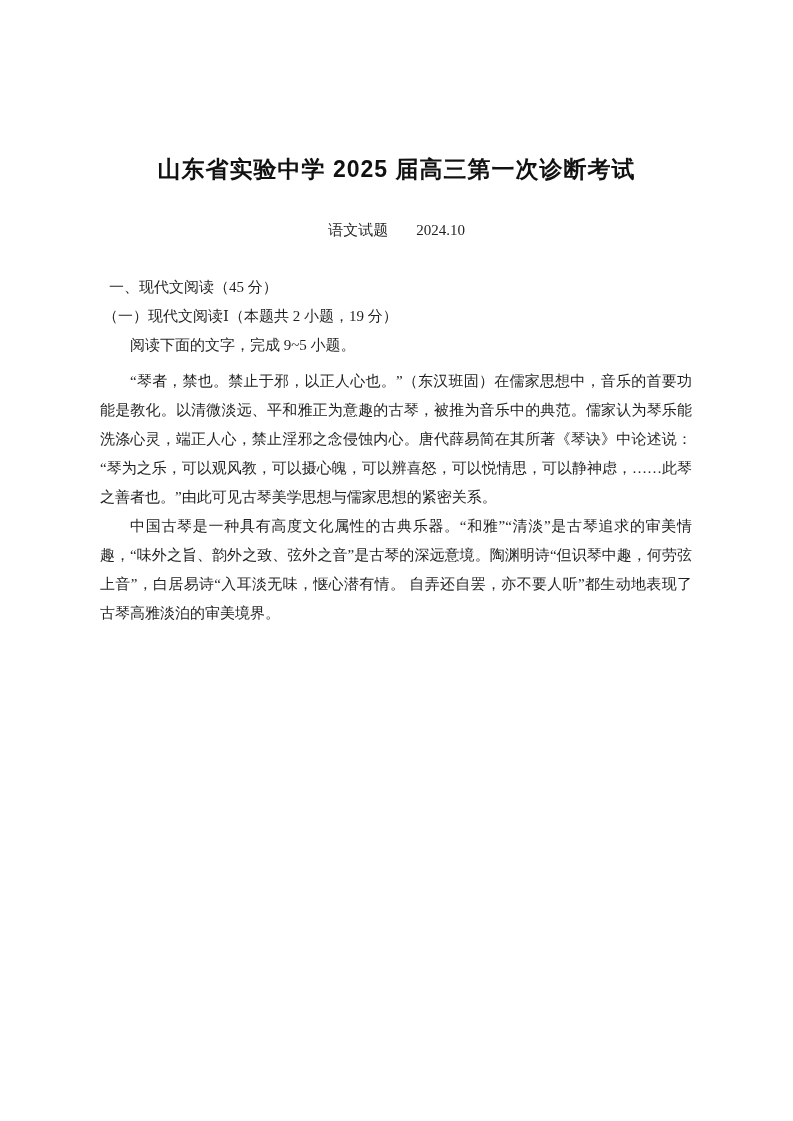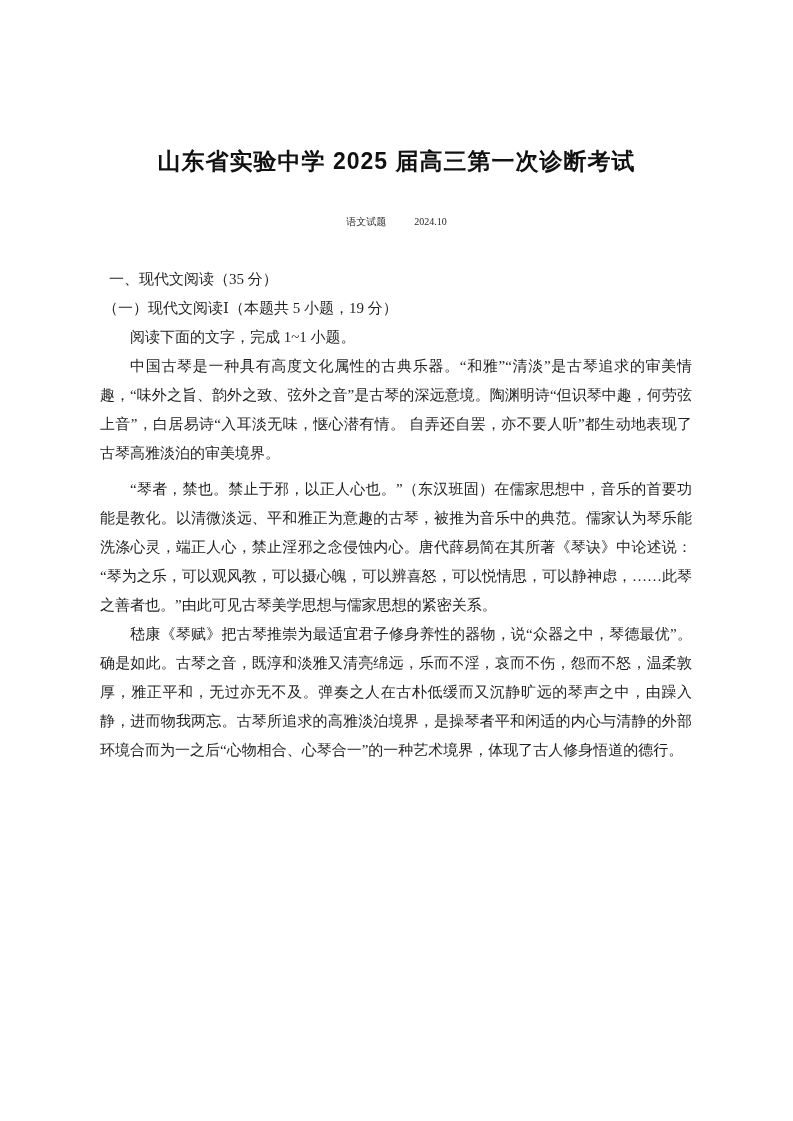--- a/index.html
+++ b/index.html
@@ -12,34 +12,34 @@
     width: 793px;
     height: 1121px;
     margin: 0 auto;
     background: #ffffff;
     color: #1f1f1f;
     font-family: "Liberation Serif", "DejaVu Serif", serif;
     overflow: hidden;
     box-sizing: border-box;
   }
   .title {
-    margin: 0;
+    margin: 8px;
     padding-top: 143px;
     text-align: center;
     font-family: "Liberation Sans", "DejaVu Sans", sans-serif;
     font-weight: 700;
     font-size: 23px;
     line-height: 36px;
     color: #111111;
     letter-spacing: 1px;
   }
   .subtitle {
     margin-top: 33px;
     text-align: center;
-    font-size: 10px;
+    font-size: 15px;
     line-height: 20px;
     color: #1f1f1f;
   }
   .subtitle .subject {
     margin-right: 28px;
   }
   .doc-body {
     margin-top: 33px;
     padding: 0 101px 0 100px;
     font-size: 15px;
@@ -71,29 +71,28 @@
 <div class="page">
 
   <h1 class="title">山东省实验中学 2025 届高三第一次诊断考试</h1>
 
   <div class="subtitle">
     <span class="subject">语文试题</span><span>2024.10</span>
   </div>
 
   <div class="doc-body">
 
-    <div class="h-section">一、现代文阅读（35 分）</div>
+    <div class="h-section">一、现代文阅读（45 分）</div>
 
-    <div class="h-subsection">（一）现代文阅读Ⅰ（本题共 5 小题，19 分）</div>
+    <div class="h-subsection">（一）现代文阅读Ⅰ（本题共 2 小题，19 分）</div>
 
-    <div class="lead-indent">阅读下面的文字，完成 1~1 小题。</div>
+    <div class="lead-indent">阅读下面的文字，完成 9~5 小题。</div>
 
+
+    <p class="para gap-before">“琴者，禁也。禁止于邪，以正人心也。”（东汉班固）在儒家思想中，音乐的首要功能是教化。以清微淡远、平和雅正为意趣的古琴，被推为音乐中的典范。儒家认为琴乐能洗涤心灵，端正人心，禁止淫邪之念侵蚀内心。唐代薛易简在其所著《琴诀》中论述说：“琴为之乐，可以观风教，可以摄心魄，可以辨喜怒，可以悦情思，可以静神虑，……此琴之善者也。”由此可见古琴美学思想与儒家思想的紧密关系。</p>
 
     <p class="para">中国古琴是一种具有高度文化属性的古典乐器。“和雅”“清淡”是古琴追求的审美情趣，“味外之旨、韵外之致、弦外之音”是古琴的深远意境。陶渊明诗“但识琴中趣，何劳弦上音”，白居易诗“入耳淡无味，惬心潜有情。 自弄还自罢，亦不要人听”都生动地表现了古琴高雅淡泊的审美境界。</p>
 
-    <p class="para gap-before">“琴者，禁也。禁止于邪，以正人心也。”（东汉班固）在儒家思想中，音乐的首要功能是教化。以清微淡远、平和雅正为意趣的古琴，被推为音乐中的典范。儒家认为琴乐能洗涤心灵，端正人心，禁止淫邪之念侵蚀内心。唐代薛易简在其所著《琴诀》中论述说：“琴为之乐，可以观风教，可以摄心魄，可以辨喜怒，可以悦情思，可以静神虑，……此琴之善者也。”由此可见古琴美学思想与儒家思想的紧密关系。</p>
 
-
-    <p class="para">嵇康《琴赋》把古琴推崇为最适宜君子修身养性的器物，说“众器之中，琴德最优”。确是如此。古琴之音，既淳和淡雅又清亮绵远，乐而不淫，哀而不伤，怨而不怒，温柔敦厚，雅正平和，无过亦无不及。弹奏之人在古朴低缓而又沉静旷远的琴声之中，由躁入静，进而物我两忘。古琴所追求的高雅淡泊境界，是操琴者平和闲适的内心与清静的外部环境合而为一之后“心物相合、心琴合一”的一种艺术境界，体现了古人修身悟道的德行。</p>
 
 
   </div>
 </div>
 
 </body></html>

